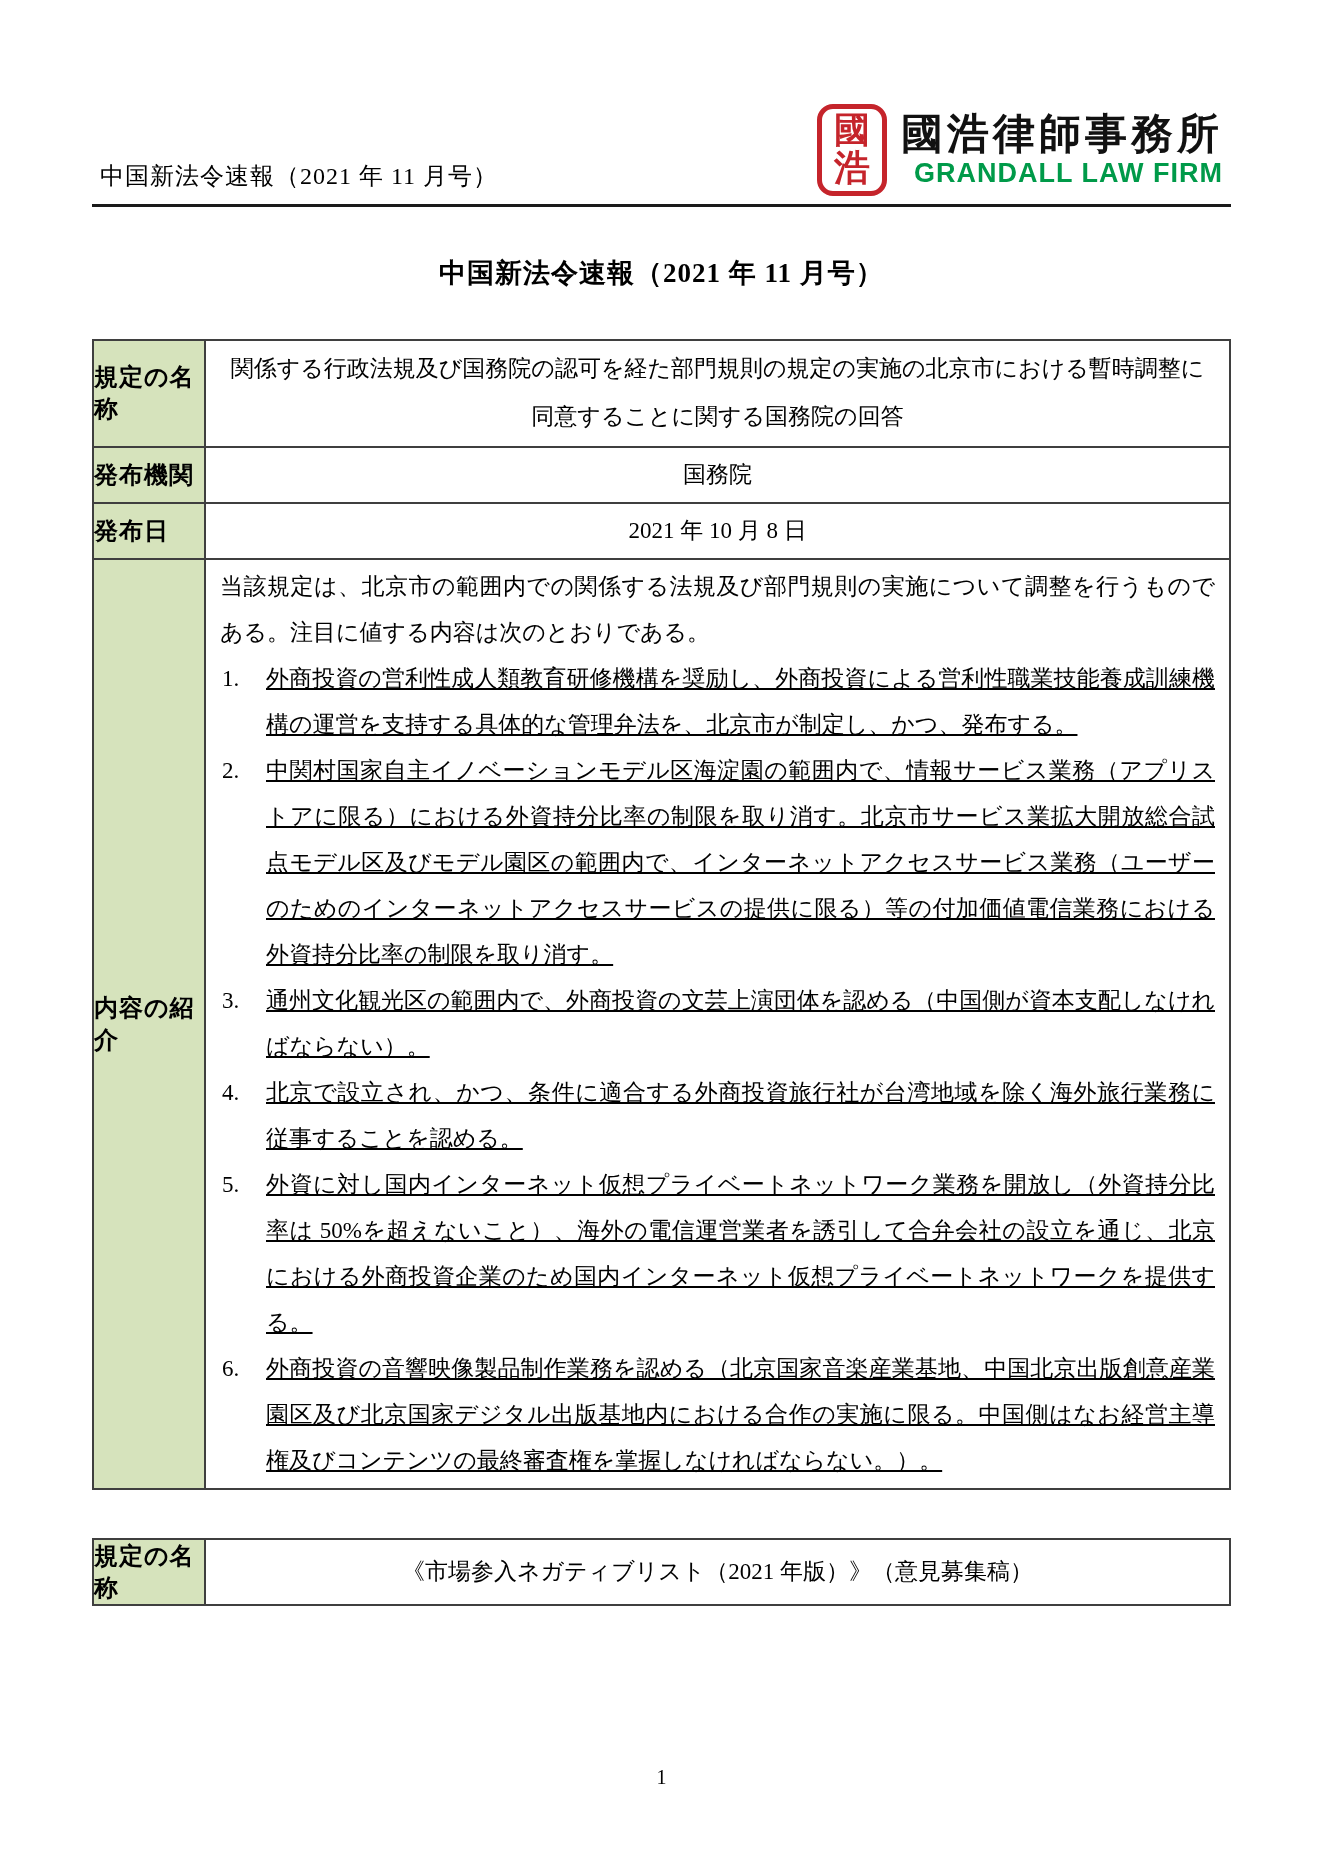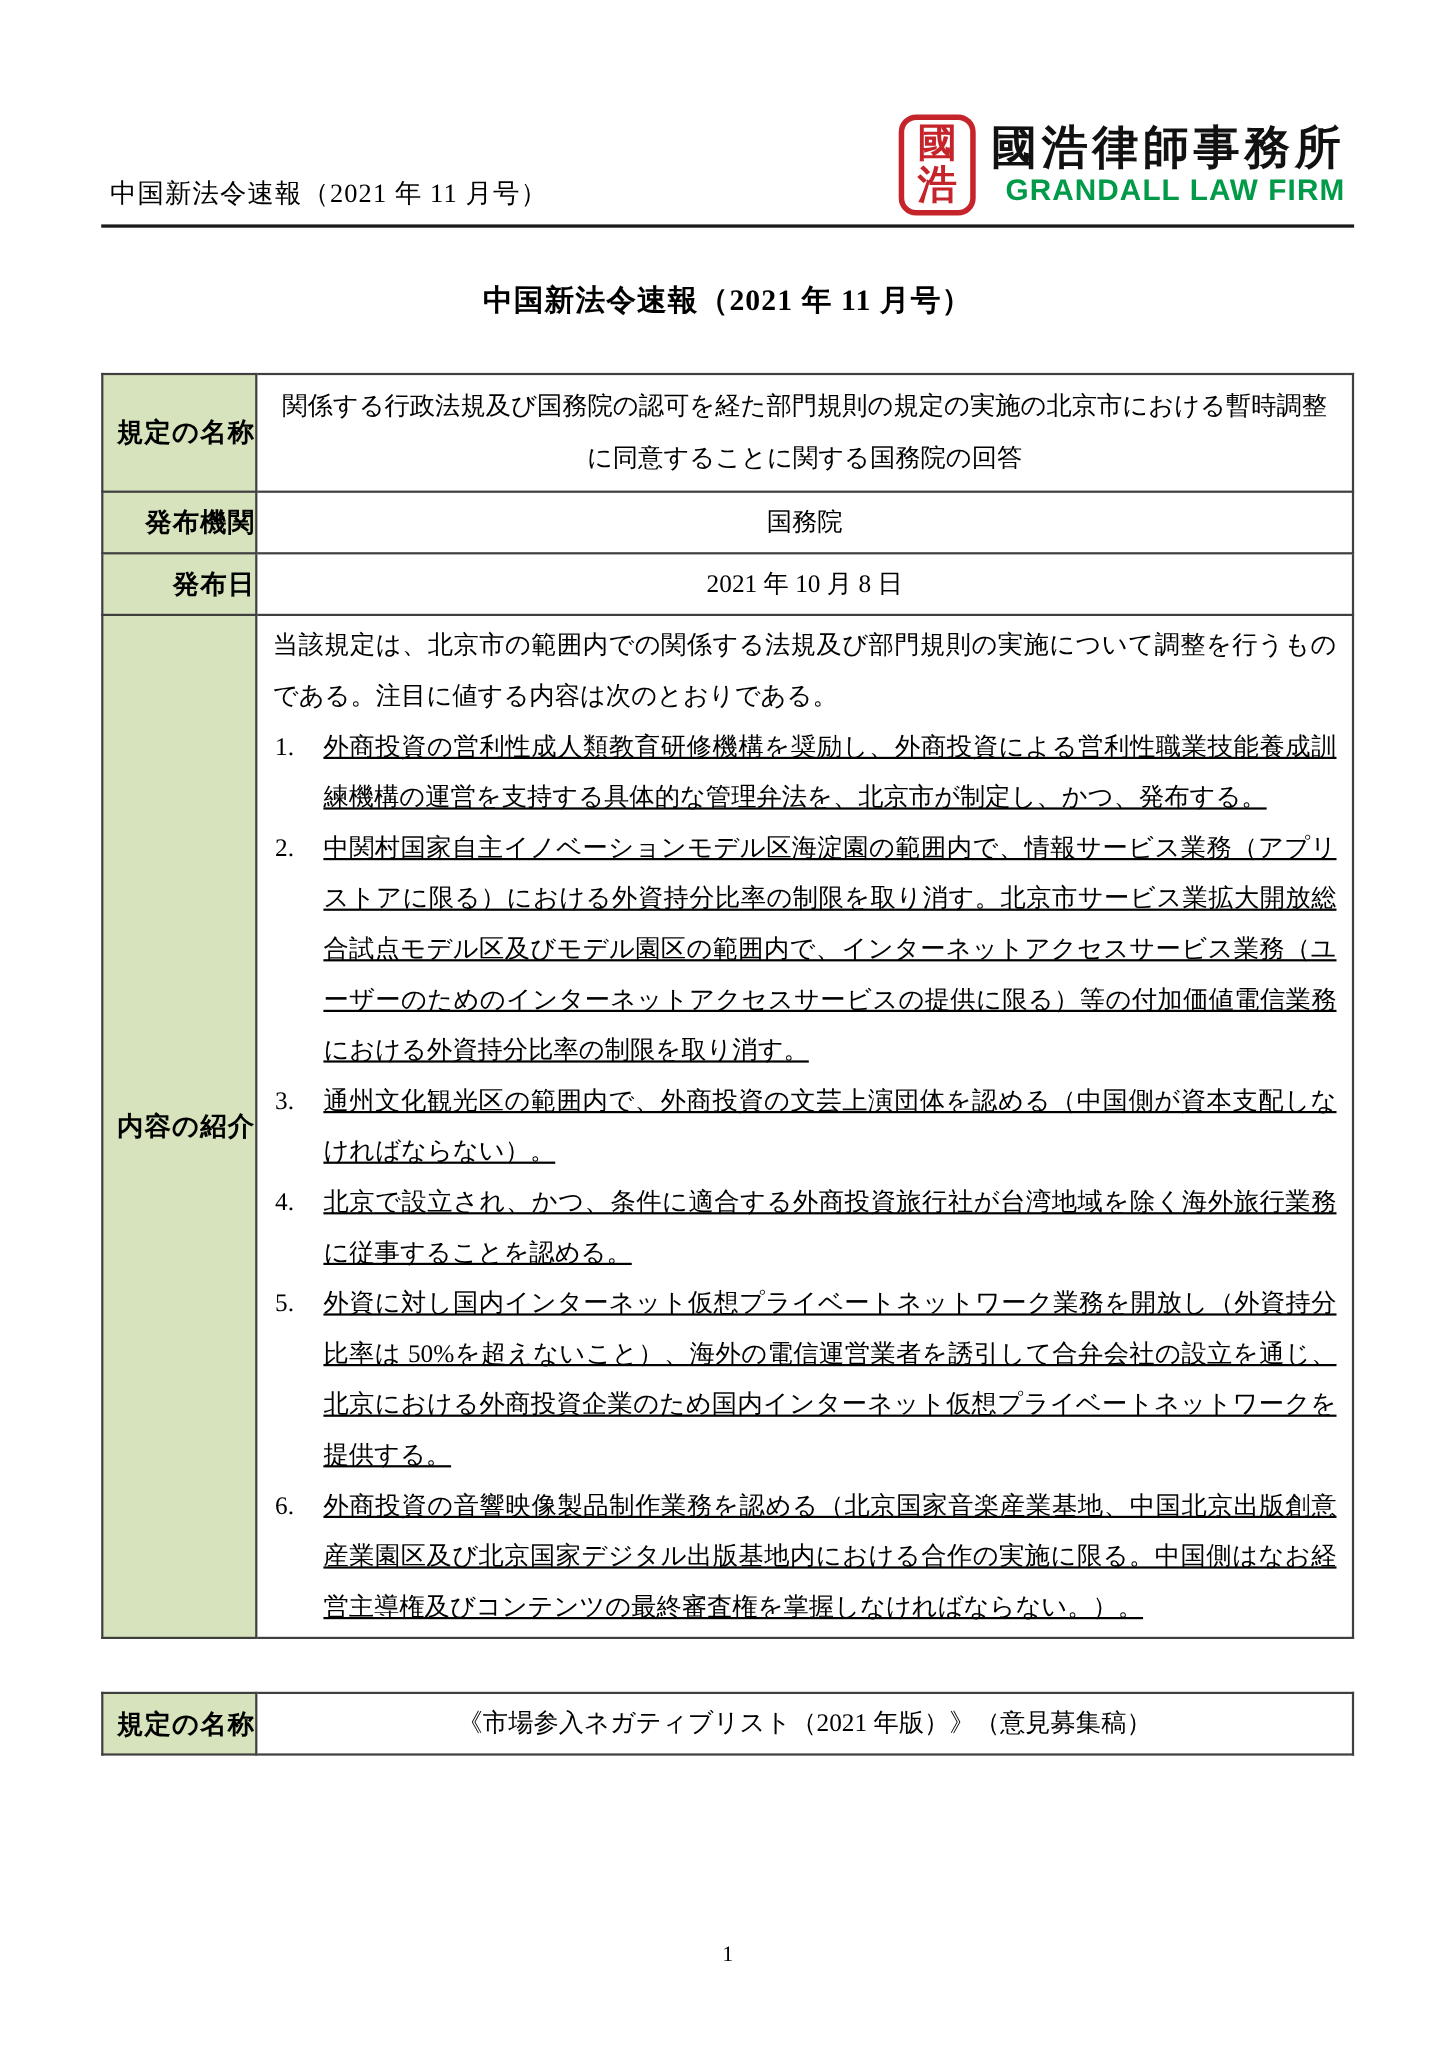--- a/index.html
+++ b/index.html
@@ -86,25 +86,25 @@
     border-collapse: collapse;
     margin-top: 48px;
     table-layout: fixed;
   }
   table.info-table th,
   table.info-table td {
     border: 2px solid #3f3f3f;
     vertical-align: middle;
   }
   table.info-table th {
-    width: 140px;
+    width: 112px;
     background: #d6e3bc;
     font-size: 24px;
     font-weight: bold;
-    text-align: right;
+    text-align: left;
     letter-spacing: 1px;
   }
   table.info-table td {
     font-size: 23px;
     text-align: center;
     line-height: 2.0;
     padding: 4px 14px;
     border-radius: 14px;
   }
   tr.row-name td { height: 96px; line-height: 2.1; }

